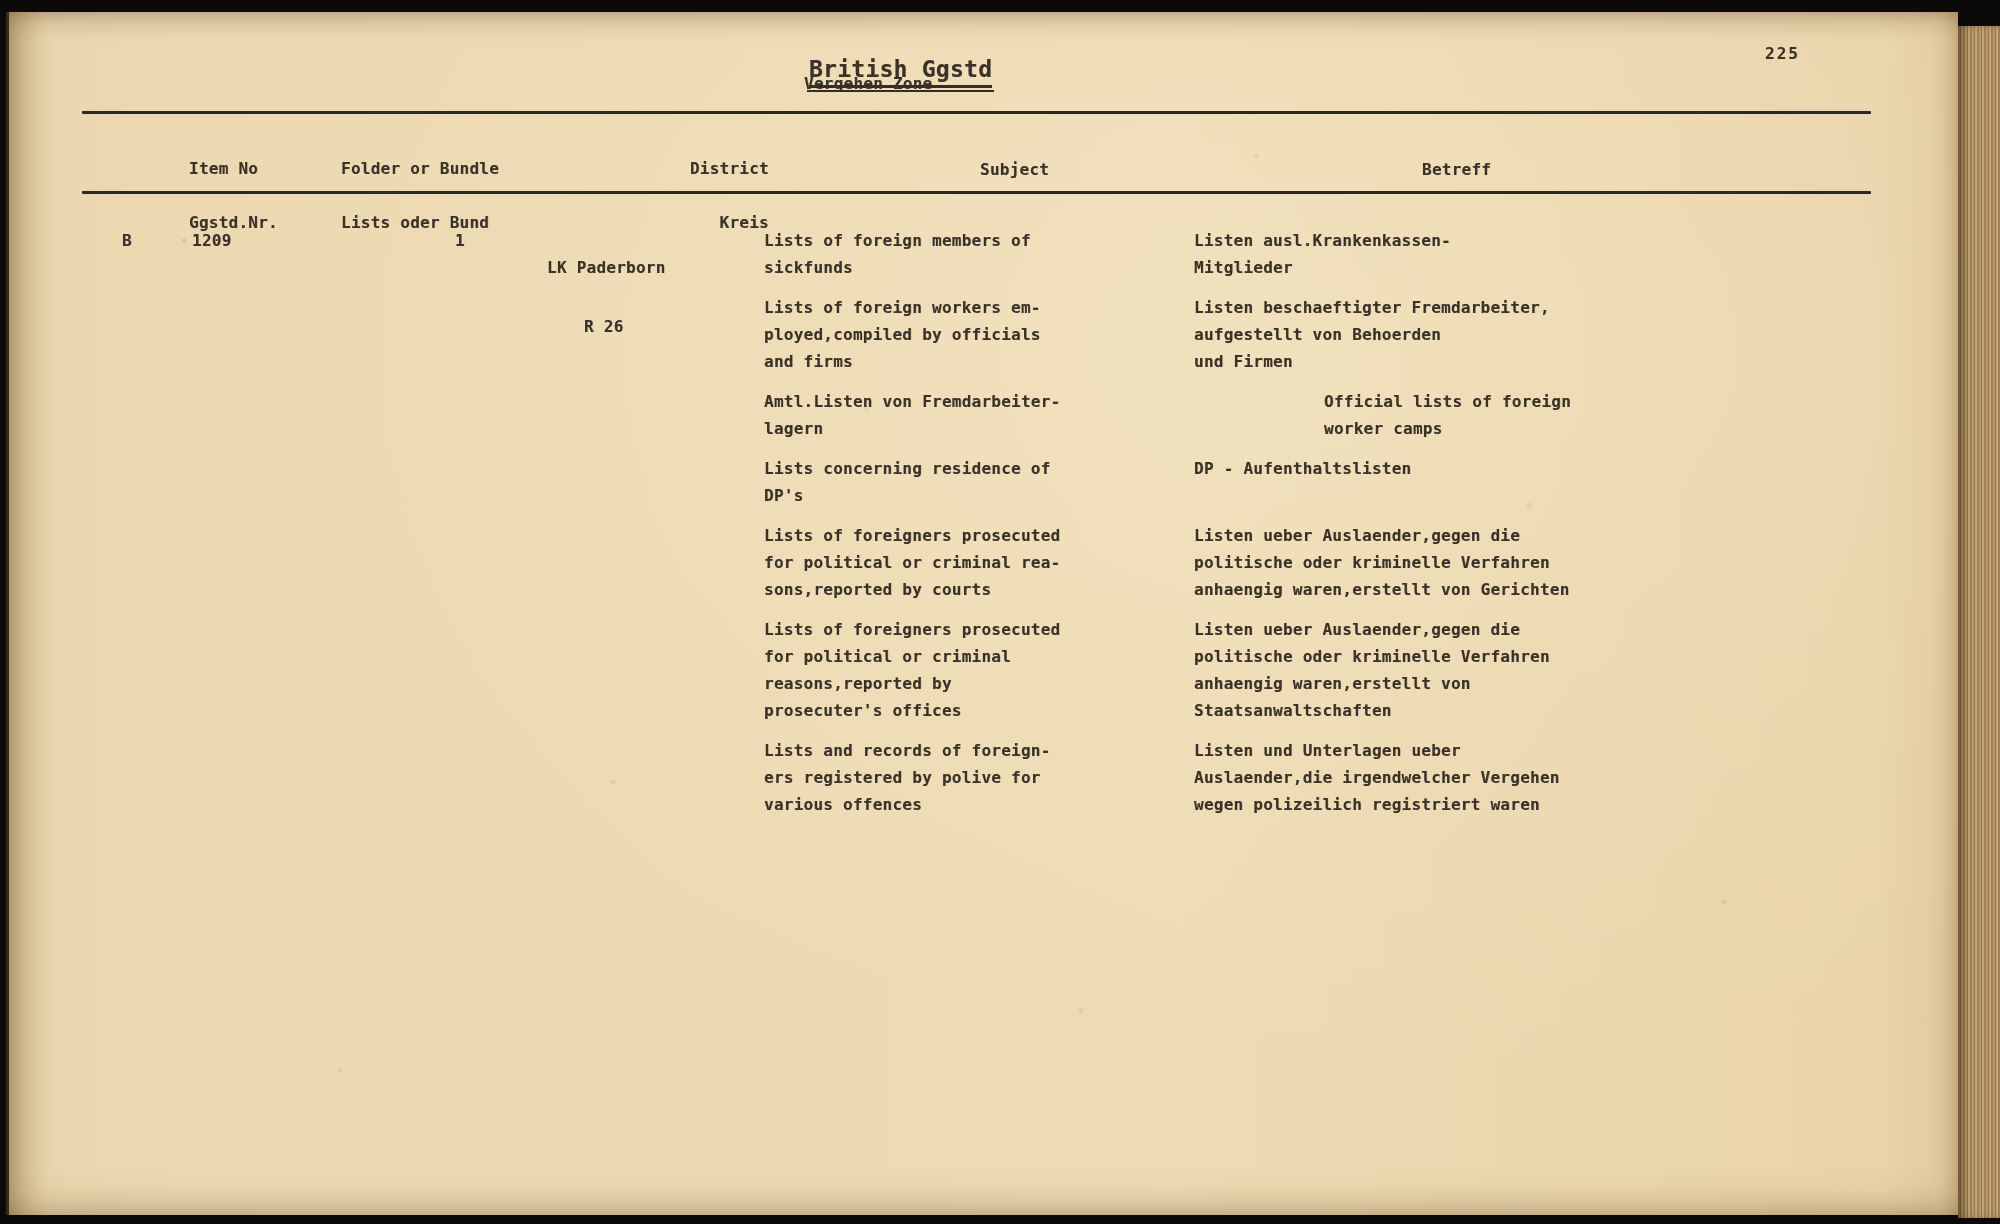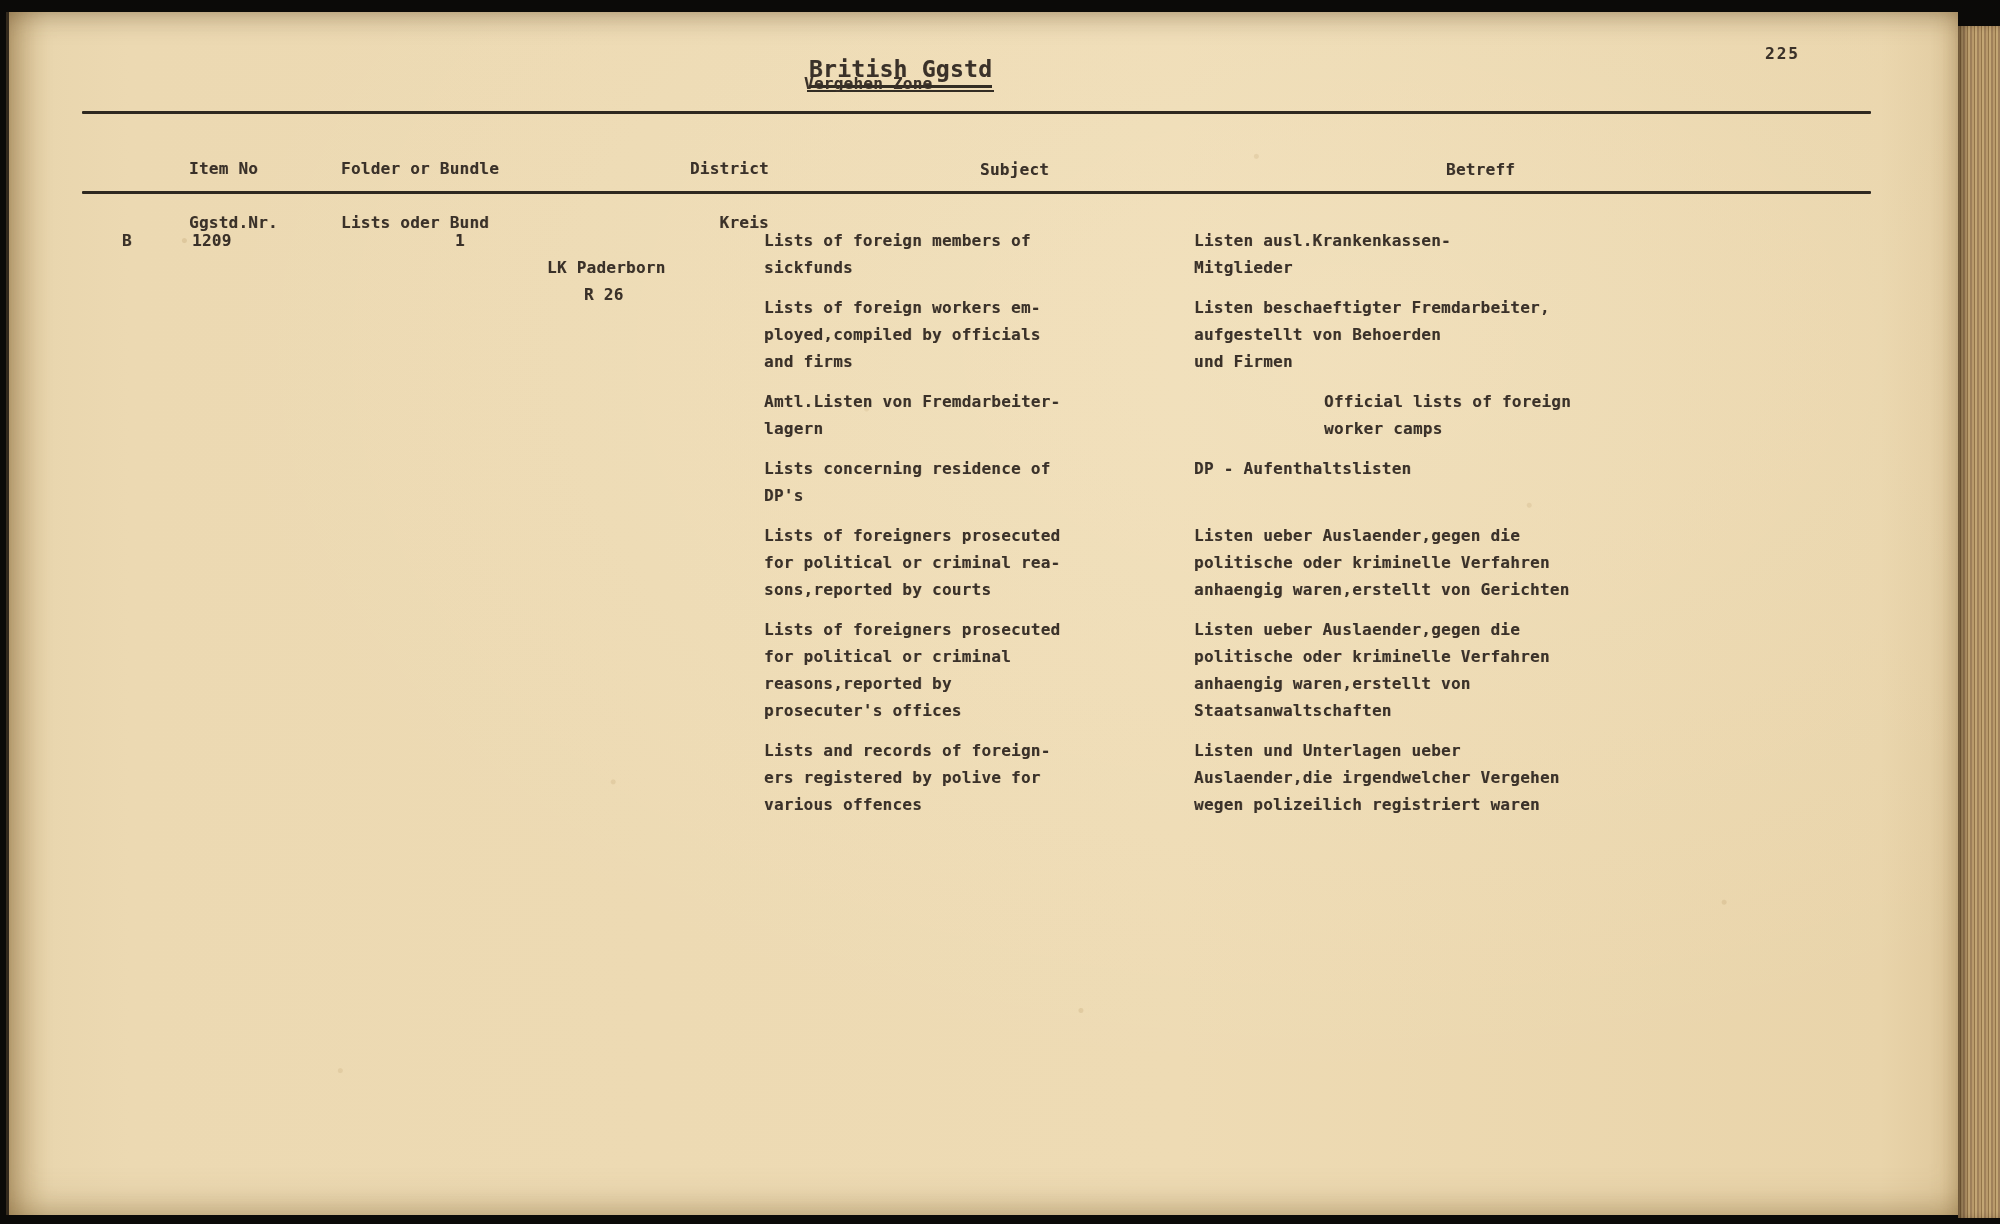--- a/index.html
+++ b/index.html
@@ -60,27 +60,27 @@
   .doc-subtitle{left:795px;top:58px;}
   .page-number{left:1756px;top:28px;letter-spacing:2px;}
   .rule{position:absolute;left:73px;width:1789px;height:3px;background:#2e2820;border-radius:1px;}
   .rule-top{top:99px;}
   .rule-bottom{top:179px;}
   .col-head{top:116px;}
   .col-item{left:180px;}
   .col-folder{left:332px;}
   .col-district{left:648px;width:112px;text-align:right;}
   .col-subject{left:971px;top:144px;}
-  .col-betreff{left:1413px;top:144px;margin-left:24px;}
+  .col-betreff{left:1413px;top:144px;}
   
   .cell-section{left:113px;top:215px;}
   .cell-itemno{left:183px;top:215px;}
   .cell-folderno{left:446px;top:215px;}
   .cell-district{left:538px;top:215px;}
-  .cell-district .ref{display:block;margin-left:37px;}
+  .cell-district .ref{display:block;margin-left:37px;margin-top:32px;}
   
   .entries{position:absolute;left:755px;top:215px;width:1130px;}
   .entry{display:flex;margin-bottom:13px;}
   .entry .subject{width:430px;}
   .entry .betreff{width:560px;}
 </style>
 </head>
 <body>
 
 <div class="scan">

